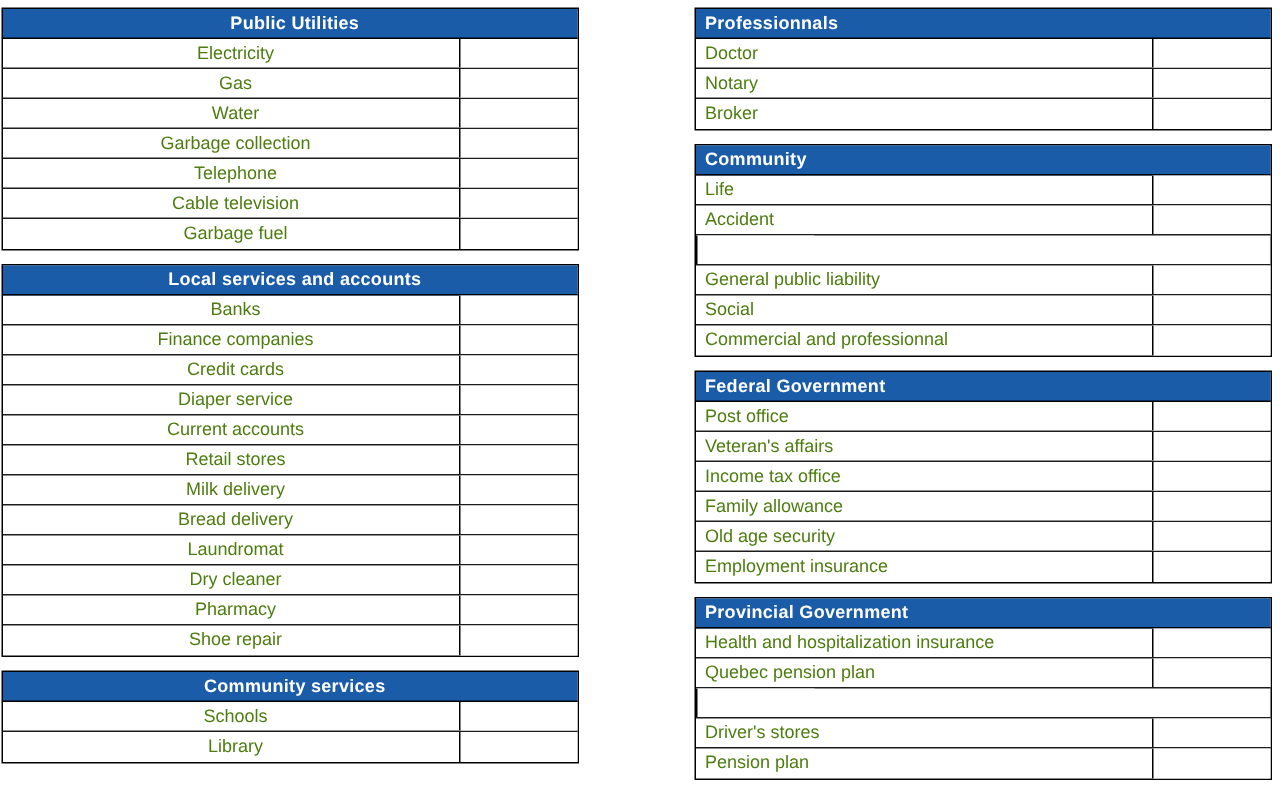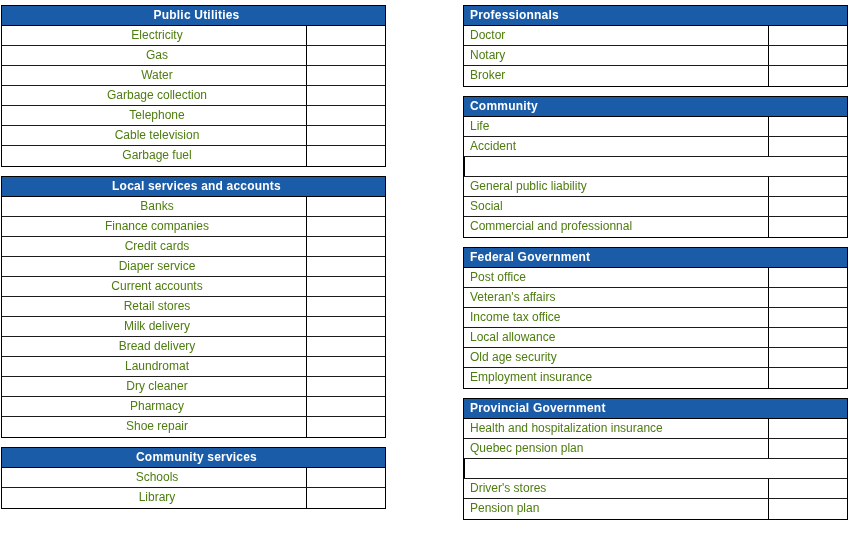--- a/index.html
+++ b/index.html
@@ -208,21 +208,21 @@
       </div>
     <div class="row">
         <div class="cell label">Veteran's affairs</div>
         <div class="cell value"></div>
       </div>
     <div class="row">
         <div class="cell label">Income tax office</div>
         <div class="cell value"></div>
       </div>
     <div class="row">
-        <div class="cell label">Local allowance</div>
+        <div class="cell label">Family allowance</div>
         <div class="cell value"></div>
       </div>
     <div class="row">
         <div class="cell label">Old age security</div>
         <div class="cell value"></div>
       </div>
     <div class="row">
         <div class="cell label">Employment insurance</div>
         <div class="cell value"></div>
       </div>

